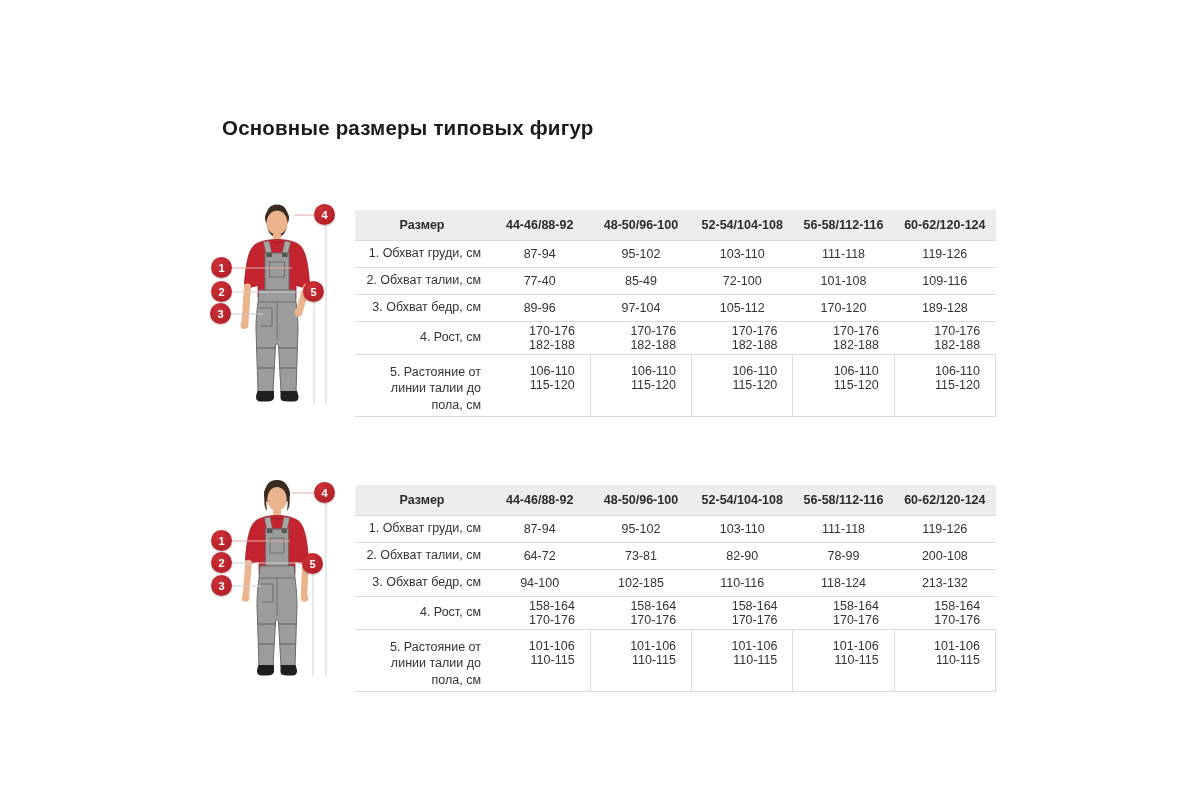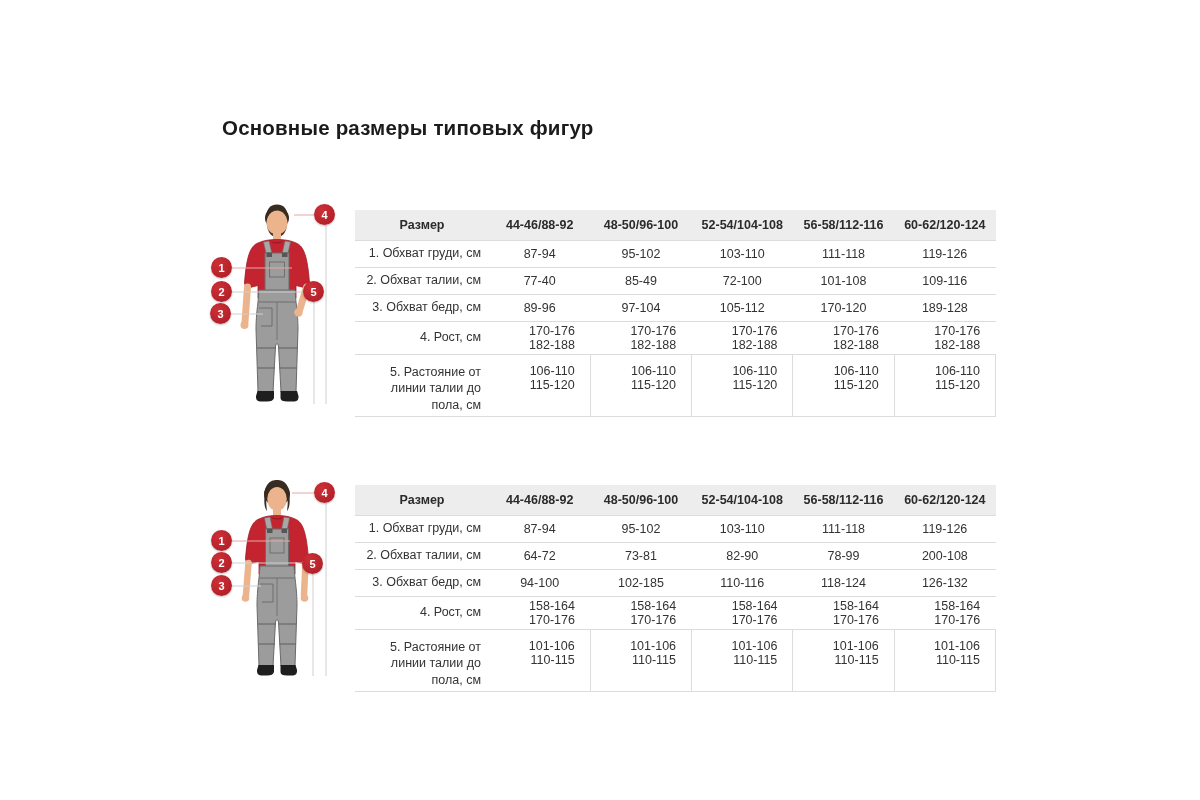--- a/index.html
+++ b/index.html
@@ -243,21 +243,21 @@
           <td class="size-cell">82-90</td>
           <td class="size-cell">78-99</td>
           <td class="size-cell">200-108</td>
         </tr>
         <tr>
           <td class="col-label">3. Обхват бедр, см</td>
           <td class="size-cell">94-100</td>
           <td class="size-cell">102-185</td>
           <td class="size-cell">110-116</td>
           <td class="size-cell">118-124</td>
-          <td class="size-cell">126-132</td>
+          <td class="size-cell">213-132</td>
         </tr>
         <tr>
           <td class="col-label">4. Рост, см</td>
           <td class="size-cell pair"><span>158-164</span><span>170-176</span></td>
           <td class="size-cell pair"><span>158-164</span><span>170-176</span></td>
           <td class="size-cell pair"><span>158-164</span><span>170-176</span></td>
           <td class="size-cell pair"><span>158-164</span><span>170-176</span></td>
           <td class="size-cell pair"><span>158-164</span><span>170-176</span></td>
         </tr>
         <tr class="v-sep">

